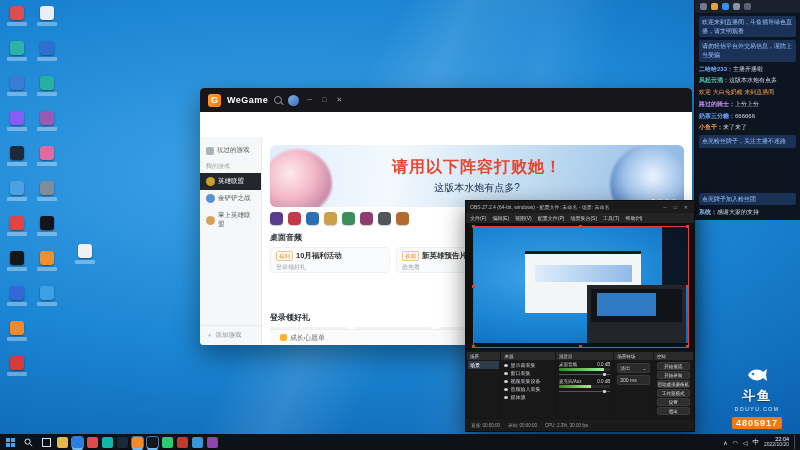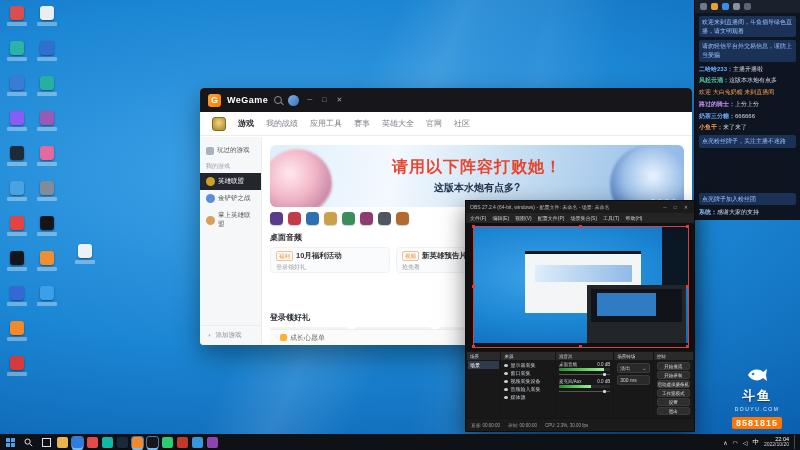--- a/index.html
+++ b/index.html
@@ -53,21 +53,21 @@
   .wg-side-item.active { background:#23262d; color:#fff; }
   .wg-side-add { margin-top:auto; display:flex; align-items:center; gap:3px; padding:5px 6px; font-size:6.5px; color:#8a8f98; border-top:1px solid #ececec; }
   .wg-main { flex:1; position:relative; padding:8px 8px 0; overflow:hidden; }
   .wg-banner { height:62px; border-radius:6px; position:relative; overflow:hidden;
     background:linear-gradient(100deg,#dfeefb 0%, #f3f9fe 30%, #c3ddf2 62%, #8fb9e6 100%); }
   .bn-char { position:absolute; border-radius:50%; filter:blur(1px); }
   .bn-left { left:-8px; top:4px; width:70px; height:70px; background:radial-gradient(circle at 40% 35%, #ffe9ef 0%, #f2b7c8 40%, #c98aa8 70%, transparent 75%); }
   .bn-right { right:-4px; top:0; width:78px; height:78px; background:radial-gradient(circle at 55% 40%, #eaf4ff 0%, #9fc2ea 45%, #5d87c4 72%, transparent 78%); }
   .bn-text { position:absolute; left:0; right:0; top:12px; text-align:center; }
   .bn-l1 { font-size:16px; font-weight:bold; color:#e8452f; letter-spacing:1px; }
-  .bn-l2 { font-size:10px; font-weight:bold; color:#20344d; margin-top:3px; }
+  .bn-l2 { font-size:10px; font-weight:normal; color:#20344d; margin-top:3px; }
   .bn-dots { position:absolute; right:8px; bottom:4px; display:flex; gap:3px; }
   .bn-dots span { width:4px; height:4px; border-radius:50%; background:rgba(255,255,255,.6); }
   .bn-dots span:first-child { background:#fff; }
   .wg-quick { display:flex; gap:5px; margin-top:5px; }
   .wg-qico { width:13px; height:13px; border-radius:4px; box-shadow:0 1px 1px rgba(0,0,0,.2); }
   .wg-sechead { display:flex; justify-content:space-between; align-items:center; margin-top:7px; }
   .wg-sechead .t { font-size:8px; font-weight:bold; color:#2b2f36; }
   .wg-sechead .m { font-size:6px; color:#9aa0a8; }
   .wg-news { display:flex; gap:6px; margin-top:4px; }
   .wg-cards { display:grid; grid-template-columns:120px 120px; grid-auto-rows:26px; gap:6px; }
@@ -294,37 +294,20 @@
       <span class="wg-brand">WeGame</span>
       <div class="wg-trail">
         <span class="wg-sicon"></span>
         <span class="wg-avatar"></span>
         <span class="wg-ctl">─</span>
         <span class="wg-ctl">□</span>
         <span class="wg-ctl">✕</span>
       </div>
     </div>
 
-    <div class="wg-nav">
-      <span class="wg-crest"></span>
-
-        <span class="wg-nav-tab active">游戏</span>
-
-        <span class="wg-nav-tab">我的战绩</span>
-
-        <span class="wg-nav-tab">应用工具</span>
-
-        <span class="wg-nav-tab">赛事</span>
-
-        <span class="wg-nav-tab">英雄大全</span>
-
-        <span class="wg-nav-tab">官网</span>
-
-        <span class="wg-nav-tab">社区</span>
-      </div>
 
     <div class="wg-body">
       <div class="wg-side">
         <div class="wg-side-recent">
           <span class="gdot" style="width:8px;height:8px;border-radius:2px;background:#aab2bc;"></span>
           <span>玩过的游戏</span>
         </div>
         <div class="wg-side-sec">我的游戏</div>
         <div>
 
@@ -648,21 +631,21 @@
     </div>
   </div>
 
   <div class="douyu">
     <svg class="dy-fish" width="22" height="16" viewBox="0 0 22 16">
       <path d="M2 8 C5 2, 13 1, 17 5 L21 2 L20 8 L21 14 L17 11 C13 15, 5 14, 2 8 Z" fill="#ffffff"></path>
       <circle cx="7" cy="7" r="1.3" fill="#1b86d4"></circle>
     </svg>
     <div class="dy-name">斗鱼</div>
     <div class="dy-domain">DOUYU.COM</div>
-    <div class="dy-room">8581815</div>
+    <div class="dy-room">4805917</div>
   </div>
 
   <div class="taskbar">
     <div class="tb-btn">
       <svg width="9" height="9" viewBox="0 0 9 9">
         <rect x="0" y="0" width="4" height="4" fill="#4aa3e8"></rect>
           <rect x="5" y="0" width="4" height="4" fill="#4aa3e8"></rect>
         <rect x="0" y="5" width="4" height="4" fill="#4aa3e8"></rect>
           <rect x="5" y="5" width="4" height="4" fill="#4aa3e8"></rect>
       </svg>

